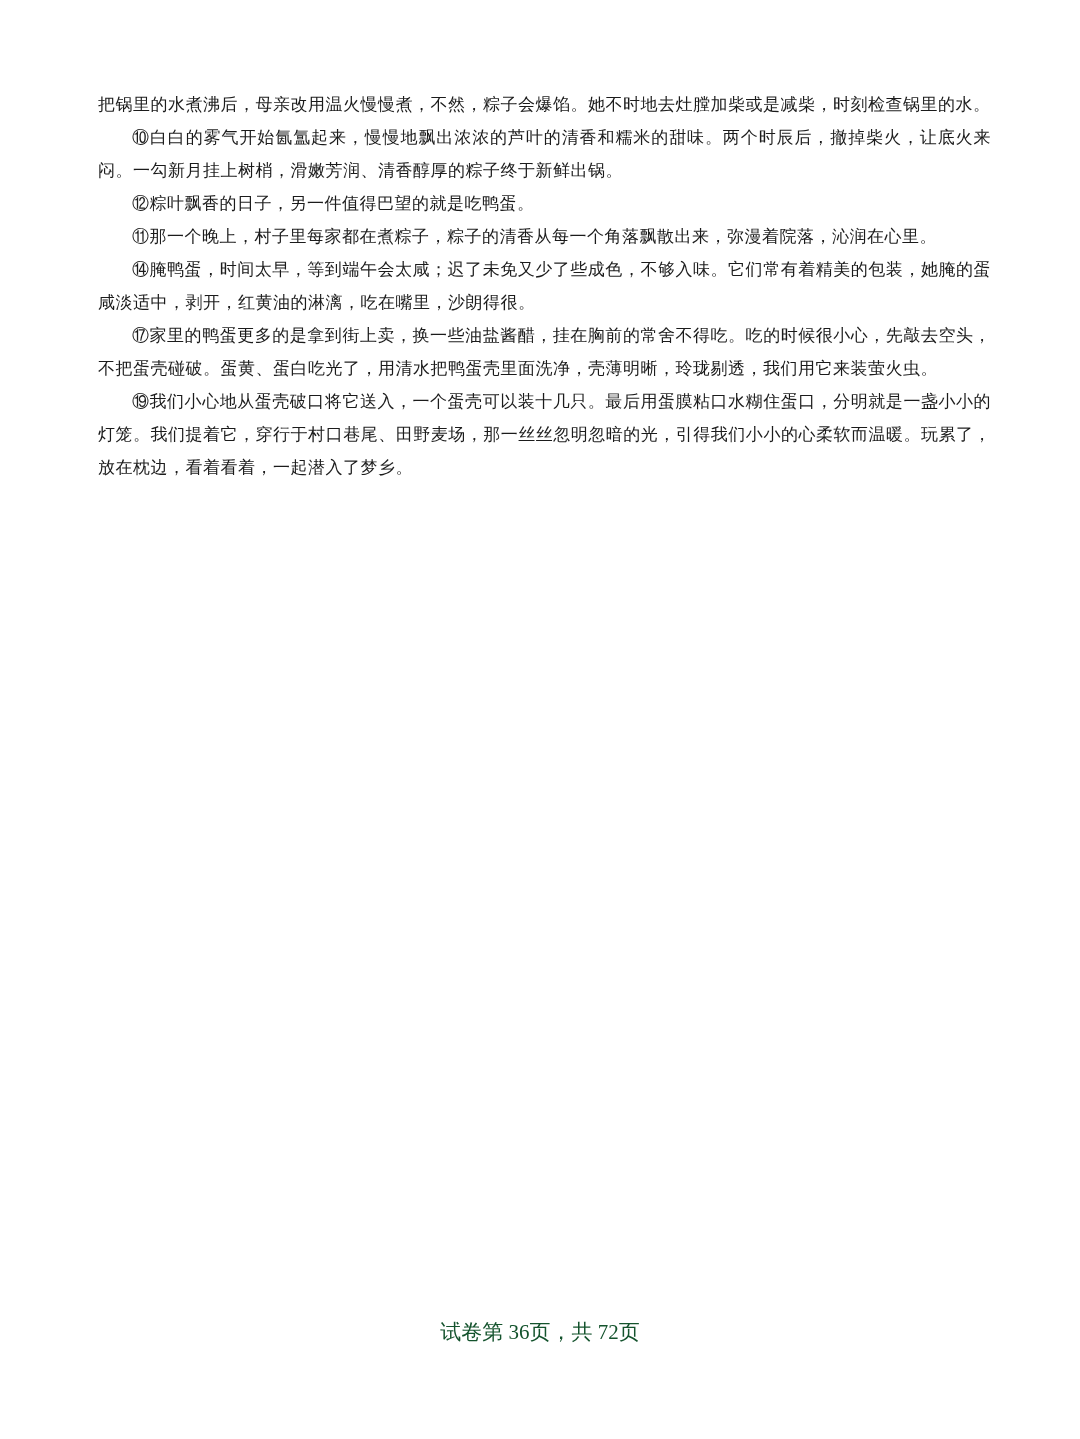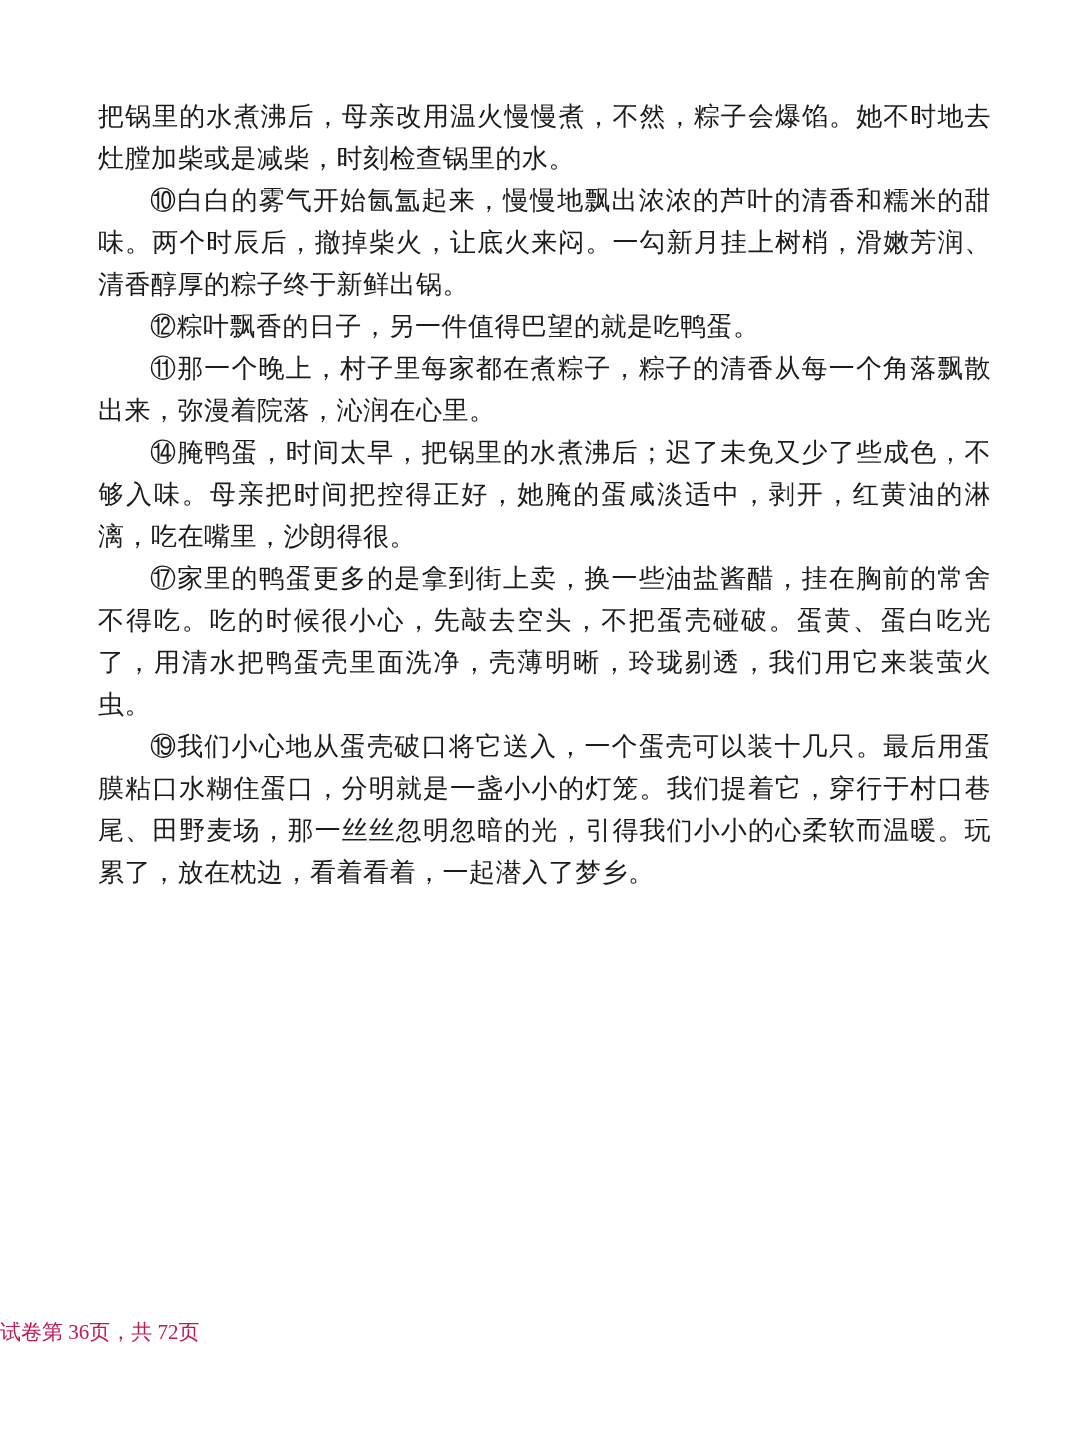--- a/index.html
+++ b/index.html
@@ -15,55 +15,55 @@
   .page {
     position: relative;
     width: 1080px;
     height: 1439px;
     background: #ffffff;
     overflow: hidden;
   }
   .content {
     position: absolute;
     left: 98px;
-    top: 96px;
+    top: 88px;
     width: 893px;
     color: #1b1b1b;
-    font-size: 26px;
-    line-height: 42px;
+    font-size: 17px;
+    line-height: 33px;
     text-align: justify;
     text-justify: inter-character;
     letter-spacing: 0.5px;
   }
   .para {
     margin: 0;
     padding: 0;
     text-indent: 0;
   }
   .para.indent {
     text-indent: 2em;
   }
   .footer {
     position: absolute;
     left: 0;
     width: 1080px;
     top: 1318px;
-    text-align: left;
-    color: #be185d;
+    text-align: center;
+    color: #14532d;
     font-size: 21px;
     line-height: 28px;
   }
 </style>
 </head>
 <body>
 
 <div class="page">
   <div class="content">
     <p class="para">把锅里的水煮沸后，母亲改用温火慢慢煮，不然，粽子会爆馅。她不时地去灶膛加柴或是减柴，时刻检查锅里的水。</p>
     <p class="para indent">⑩白白的雾气开始氤氲起来，慢慢地飘出浓浓的芦叶的清香和糯米的甜味。两个时辰后，撤掉柴火，让底火来闷。一勾新月挂上树梢，滑嫩芳润、清香醇厚的粽子终于新鲜出锅。</p>
     <p class="para indent">⑫粽叶飘香的日子，另一件值得巴望的就是吃鸭蛋。</p>
     <p class="para indent">⑪那一个晚上，村子里每家都在煮粽子，粽子的清香从每一个角落飘散出来，弥漫着院落，沁润在心里。</p>
-    <p class="para indent">⑭腌鸭蛋，时间太早，把锅里的水煮沸后；迟了未免又少了些成色，不够入味。母亲把时间把控得正好，她腌的蛋咸淡适中，剥开，红黄油的淋漓，吃在嘴里，沙朗得很。</p>
+    <p class="para indent">⑭腌鸭蛋，时间太早，等到端午会太咸；迟了未免又少了些成色，不够入味。它们常有着精美的包装，她腌的蛋咸淡适中，剥开，红黄油的淋漓，吃在嘴里，沙朗得很。</p>
     <p class="para indent">⑰家里的鸭蛋更多的是拿到街上卖，换一些油盐酱醋，挂在胸前的常舍不得吃。吃的时候很小心，先敲去空头，不把蛋壳碰破。蛋黄、蛋白吃光了，用清水把鸭蛋壳里面洗净，壳薄明晰，玲珑剔透，我们用它来装萤火虫。</p>
     <p class="para indent">⑲我们小心地从蛋壳破口将它送入，一个蛋壳可以装十几只。最后用蛋膜粘口水糊住蛋口，分明就是一盏小小的灯笼。我们提着它，穿行于村口巷尾、田野麦场，那一丝丝忽明忽暗的光，引得我们小小的心柔软而温暖。玩累了，放在枕边，看着看着，一起潜入了梦乡。</p>
   </div>
   <div class="footer">试卷第 36页，共 72页</div>
 </div>
 
 </body></html>

